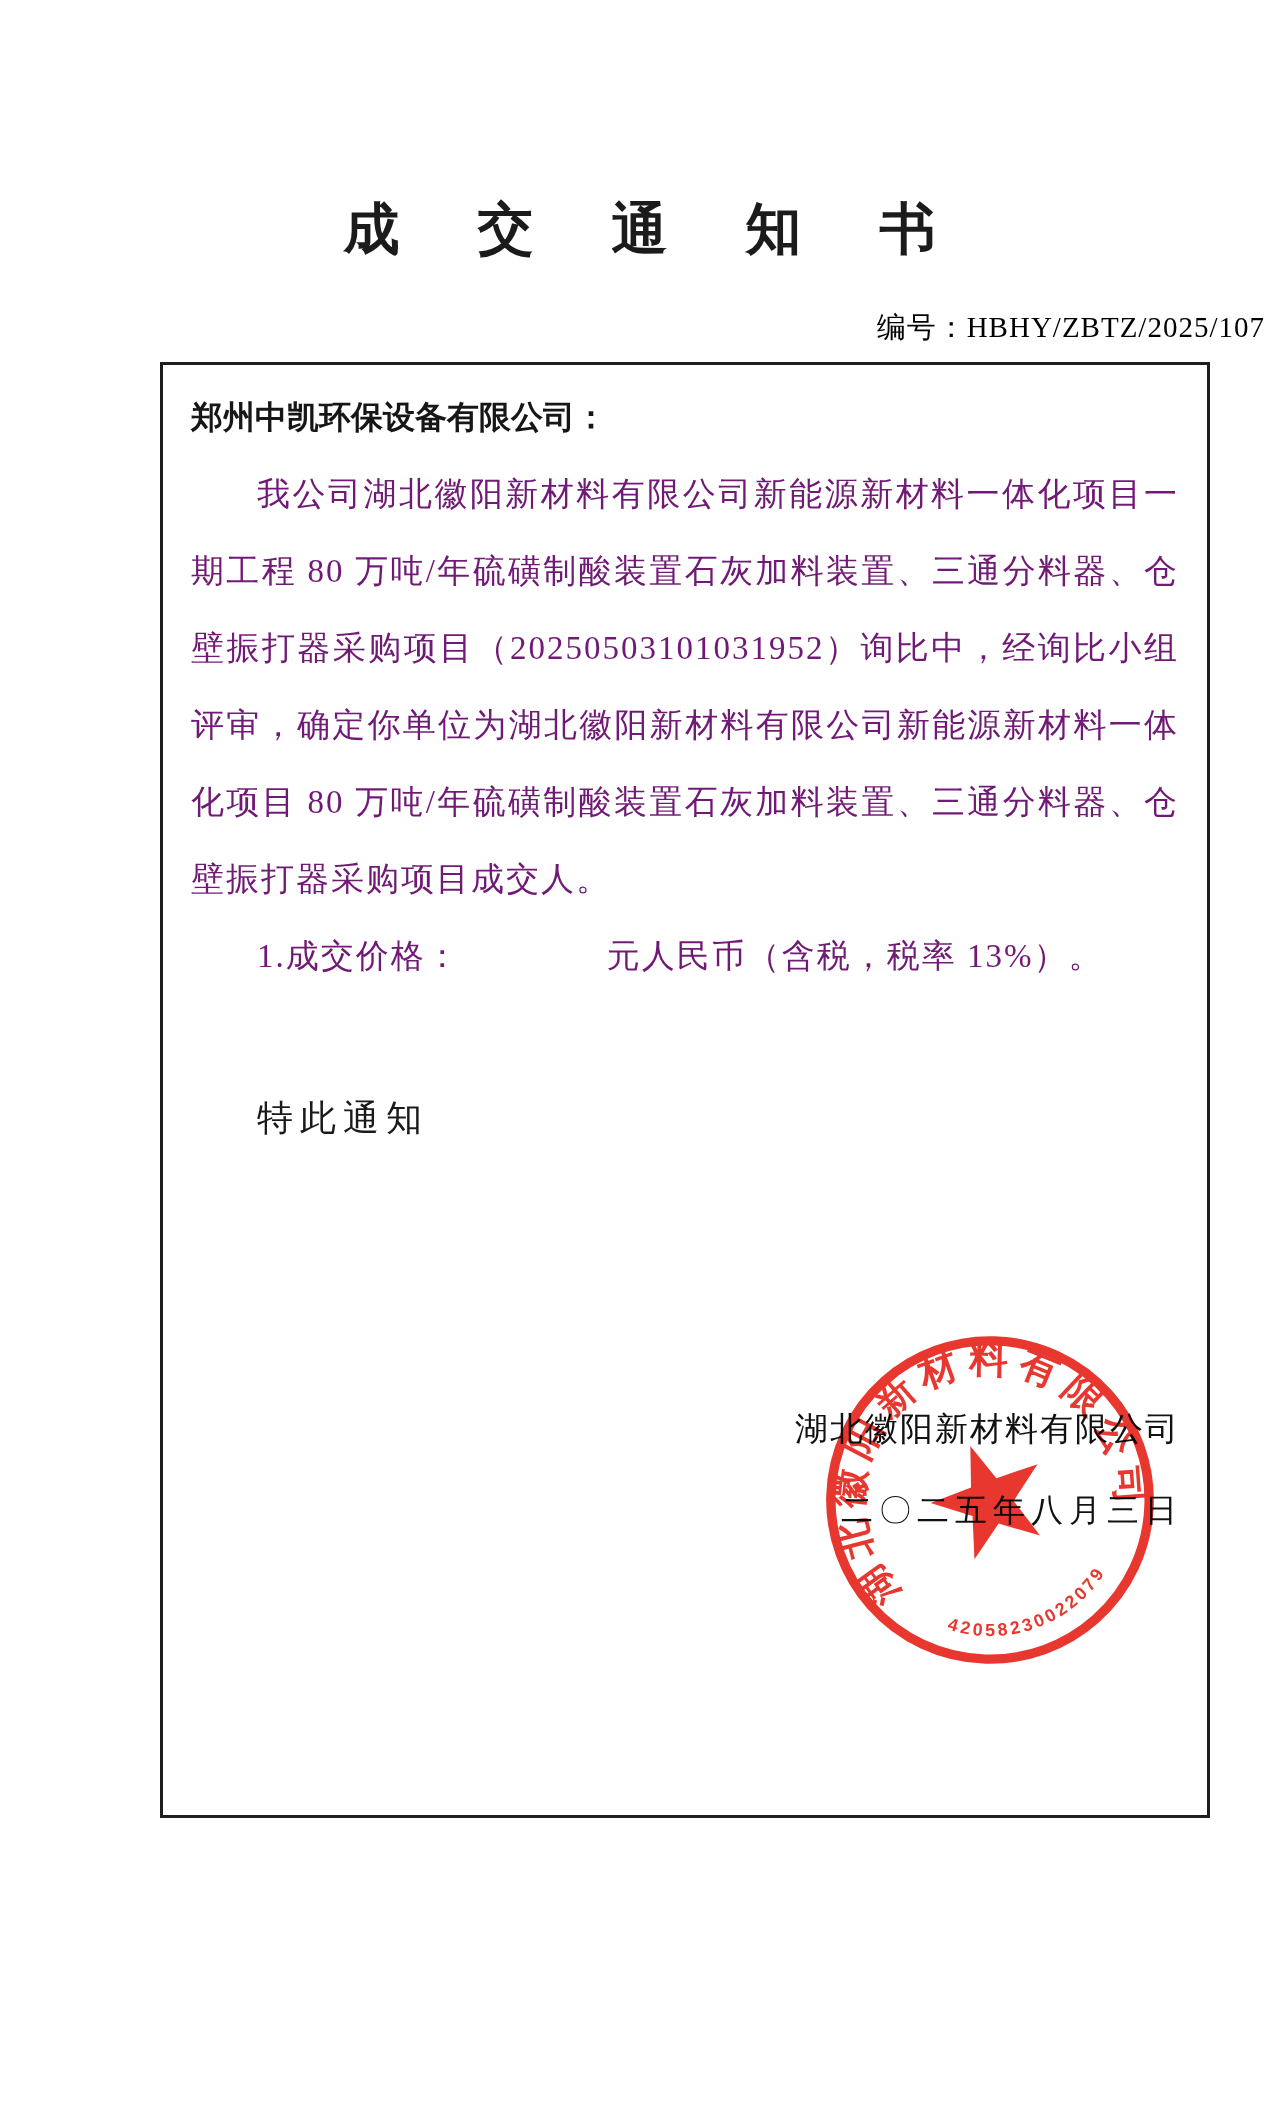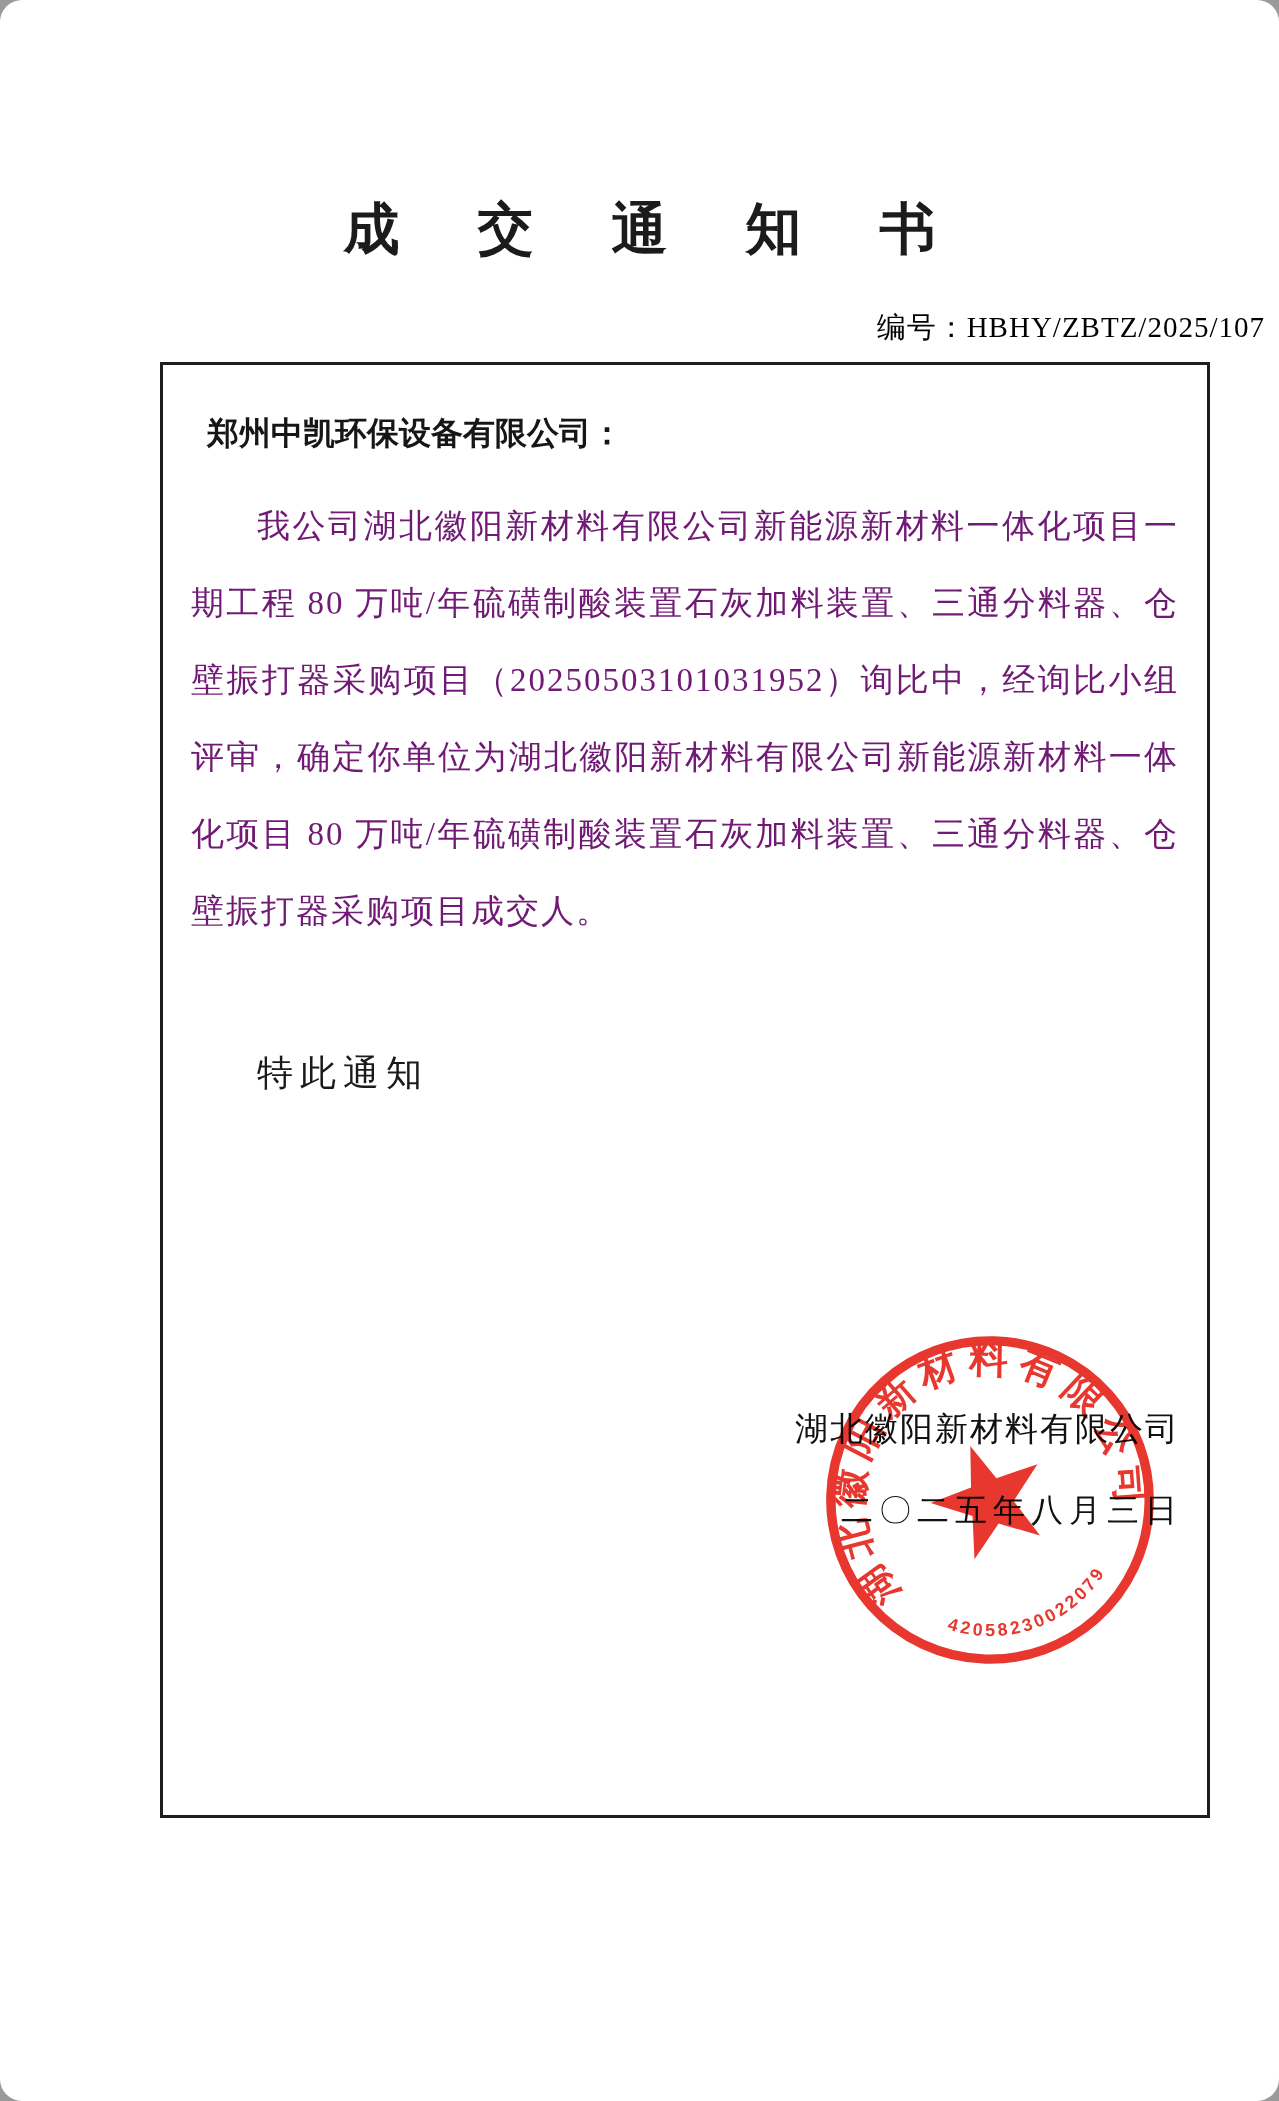--- a/index.html
+++ b/index.html
@@ -1,34 +1,34 @@
 <!DOCTYPE html>
 <html><head>
 <meta charset="utf-8">
 <style>
   html,body{margin:0;padding:0;background:#9a9a9a;}
   .page{
     position:relative;width:1279px;height:2101px;background:#ffffff;
-    font-family:"Liberation Serif","DejaVu Serif",serif;color:#161616;overflow:hidden;border-radius:22px;
+    font-family:"Liberation Serif","DejaVu Serif",serif;color:#161616;overflow:hidden;
   }
   .title{
     position:absolute;top:192px;left:0;width:100%;margin:0;
     text-align:center;font-size:56px;font-weight:bold;letter-spacing:32px;text-indent:32px;
     color:#1b1b1b;
   }
   .doc-number{
     position:absolute;top:308px;right:14px;
     font-size:29px;letter-spacing:1px;color:#000000;white-space:nowrap;
   }
   .letter-box{
     position:absolute;left:160px;top:362px;width:1050px;height:1456px;
     border:3px solid #1e1e1e;box-sizing:border-box;
     padding:14px 28px 0 28px;
   }
-  .addressee{margin:16px;font-size:32px;font-weight:bold;line-height:77px;}
+  .addressee{margin:0;font-size:32px;font-weight:bold;line-height:77px;}
   .para{
     margin:0;font-size:33px;line-height:77px;letter-spacing:2px;
     text-align:justify;text-justify:inter-character;color:#701a75;
   }
   .indent{text-indent:66px;}
   .item{text-align:left;}
   .blank{display:inline-block;width:146px;}
   .closing{
     margin:85px 0 0 0;font-size:36px;line-height:77px;
     text-indent:66px;letter-spacing:7px;color:#1a1a1a;
@@ -63,20 +63,21 @@
   <h1 class="title">成 交 通 知 书</h1>
 
   <div class="doc-number"><span>编号：</span><span>HBHY/ZBTZ/2025/107</span></div>
 
   <div class="letter-box">
 
     <p class="addressee">郑州中凯环保设备有限公司：</p>
 
     <p class="para indent">我公司湖北徽阳新材料有限公司新能源新材料一体化项目一期工程 80 万吨/年硫磺制酸装置石灰加料装置、三通分料器、仓壁振打器采购项目（20250503101031952）询比中，经询比小组评审，确定你单位为湖北徽阳新材料有限公司新能源新材料一体化项目 80 万吨/年硫磺制酸装置石灰加料装置、三通分料器、仓壁振打器采购项目成交人。</p>
 
+    <p class="para indent item"><span>1.成交价格：</span><span class="blank"></span><span>元人民币（含税，税率 13%）。</span></p>
 
 
 
     <p class="closing">特此通知</p>
 
     <div class="company">湖北徽阳新材料有限公司</div>
 
     <div class="date">二〇二五年八月三日</div>
 
     <svg class="stamp" viewBox="0 0 340 340" xmlns="http://www.w3.org/2000/svg" xmlns:xlink="http://www.w3.org/1999/xlink">

